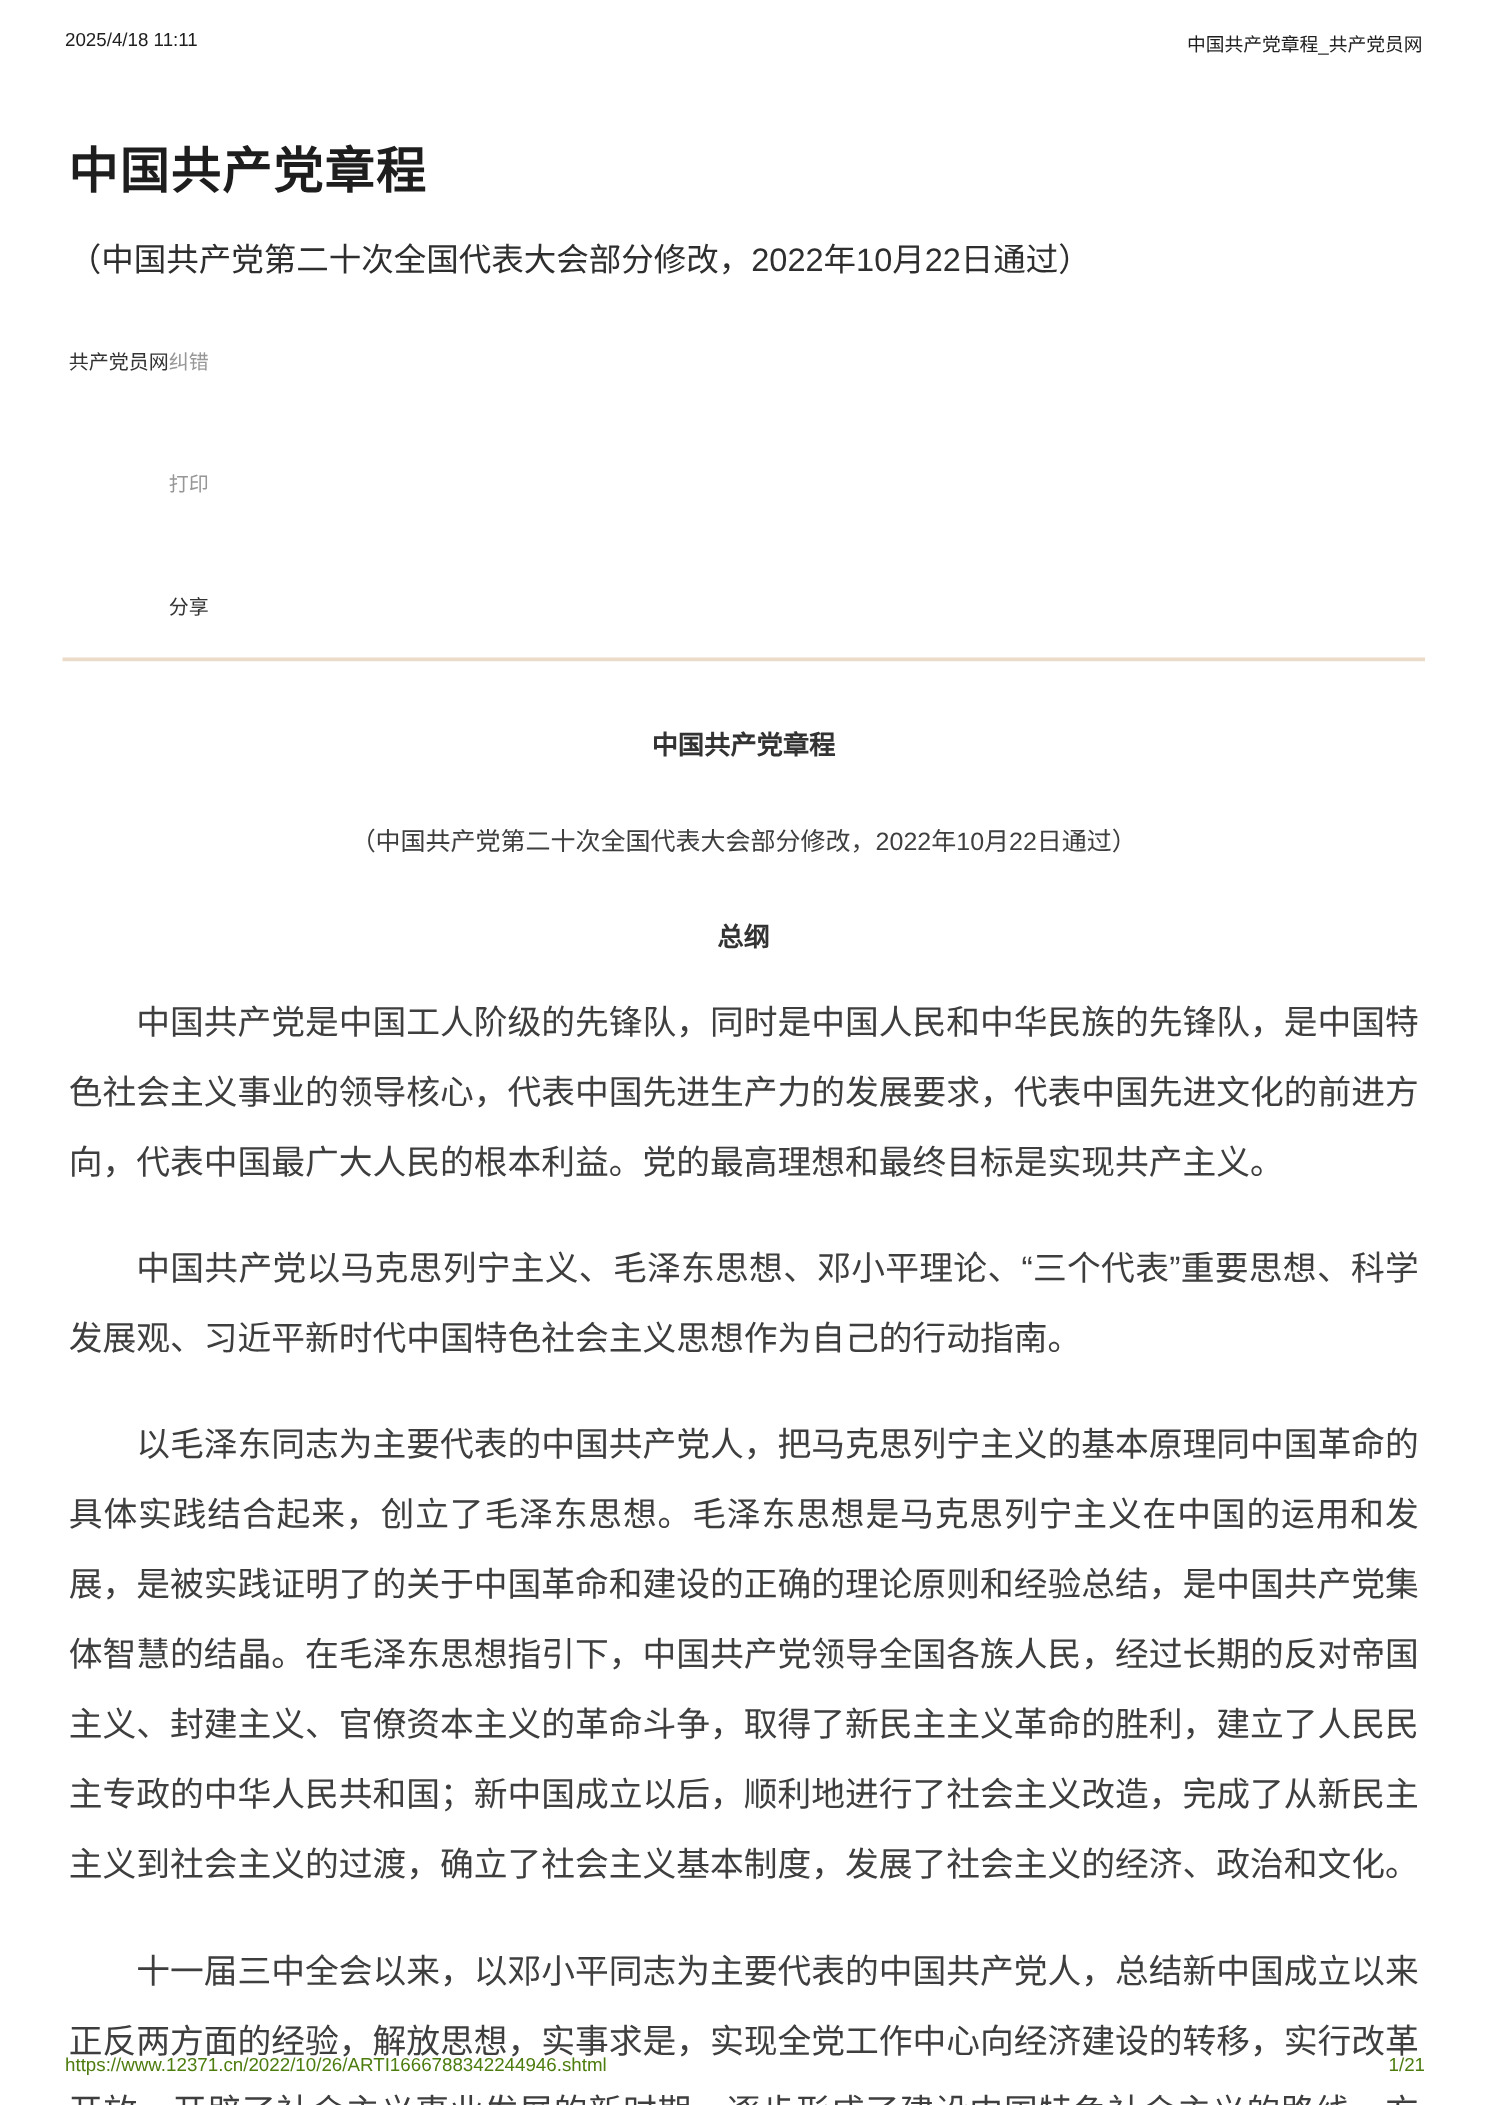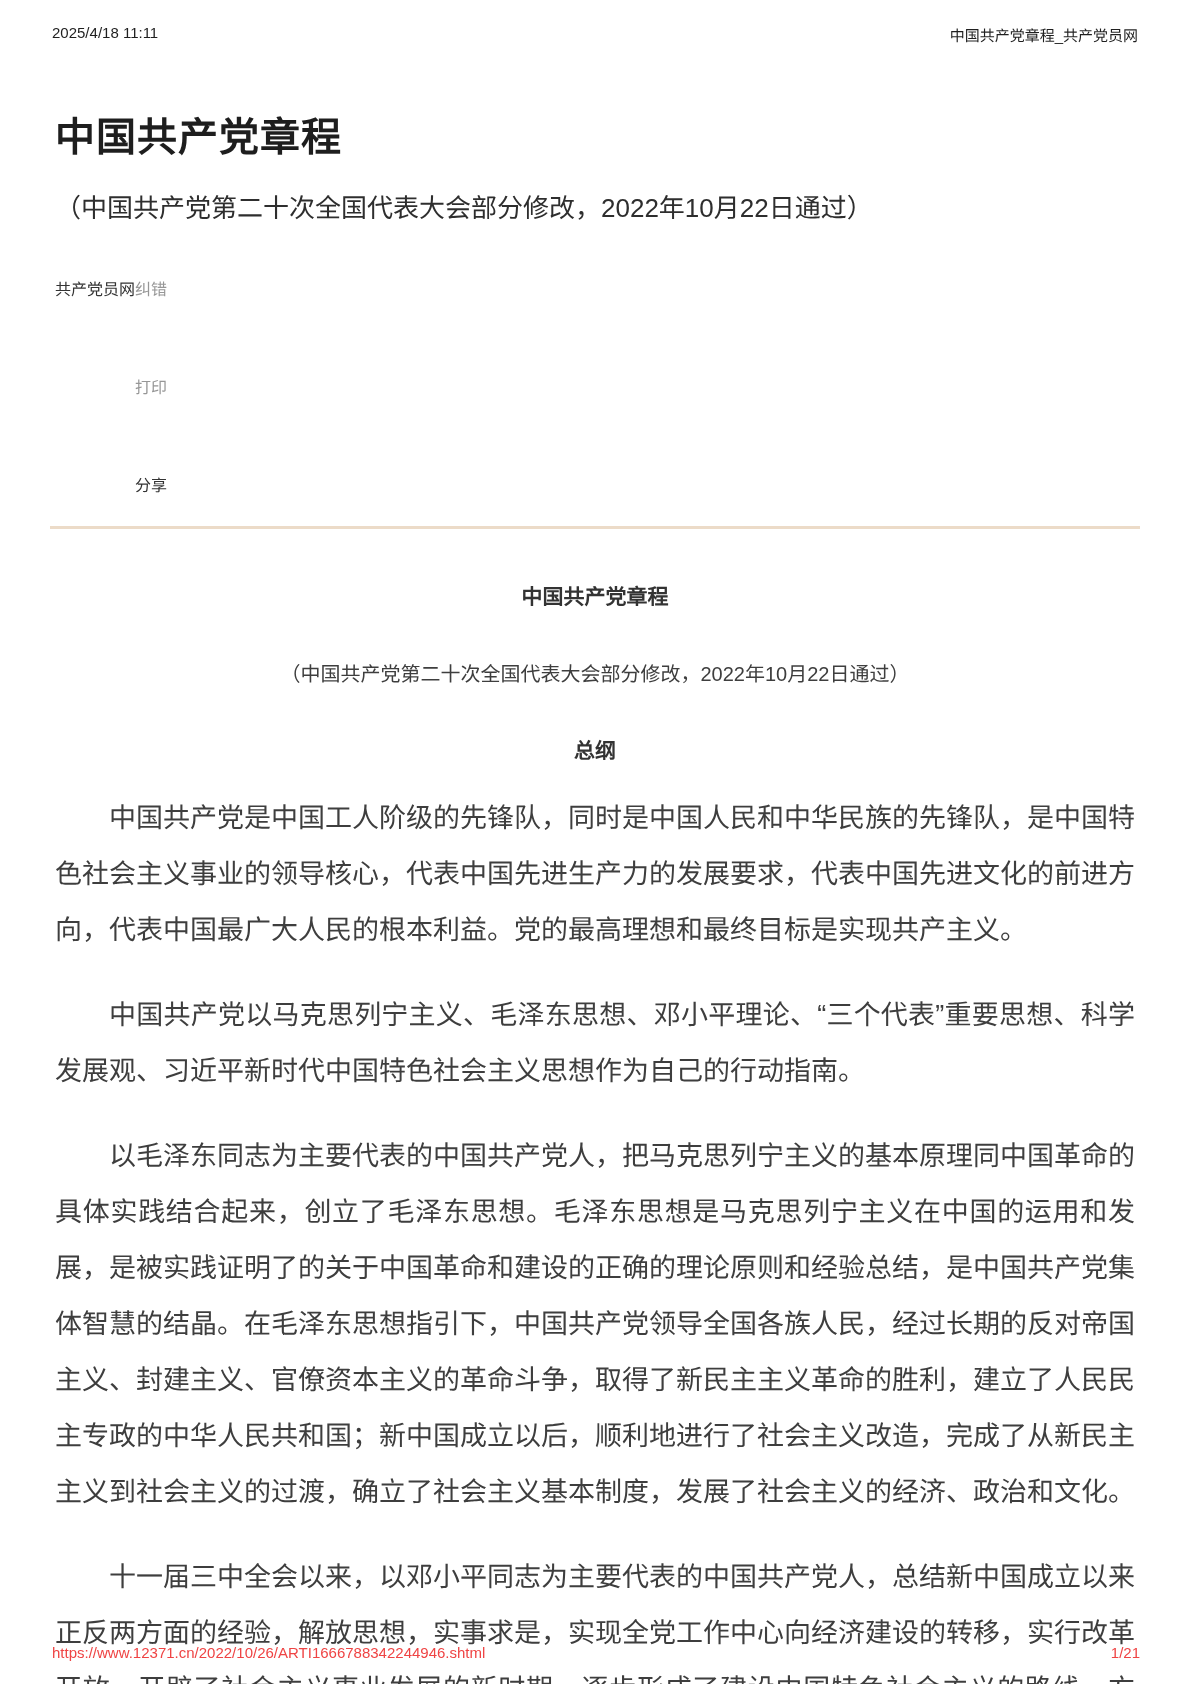--- a/index.html
+++ b/index.html
@@ -24,21 +24,21 @@
   .print-header .datetime { position: absolute; left: 0; top: 0; }
   .print-header .doc-title {
     position: absolute; left: 0; right: 0; top: 0;
     text-align: right;
   }
   .print-footer {
     position: absolute;
     top: 1644px; left: 52px; right: 50px;
     height: 22px;
     font-size: 15px;
-    color: #ef4444;
+    color: #4d7c0f;
   }
   .print-footer .url { position: absolute; left: 0; top: 0; }
   .print-footer .page-num { position: absolute; right: 0; top: 0; }
 
   
   .content {
     padding: 112px 55px 0 55px;
   }
   h1.page-title {
     font-size: 40px;

